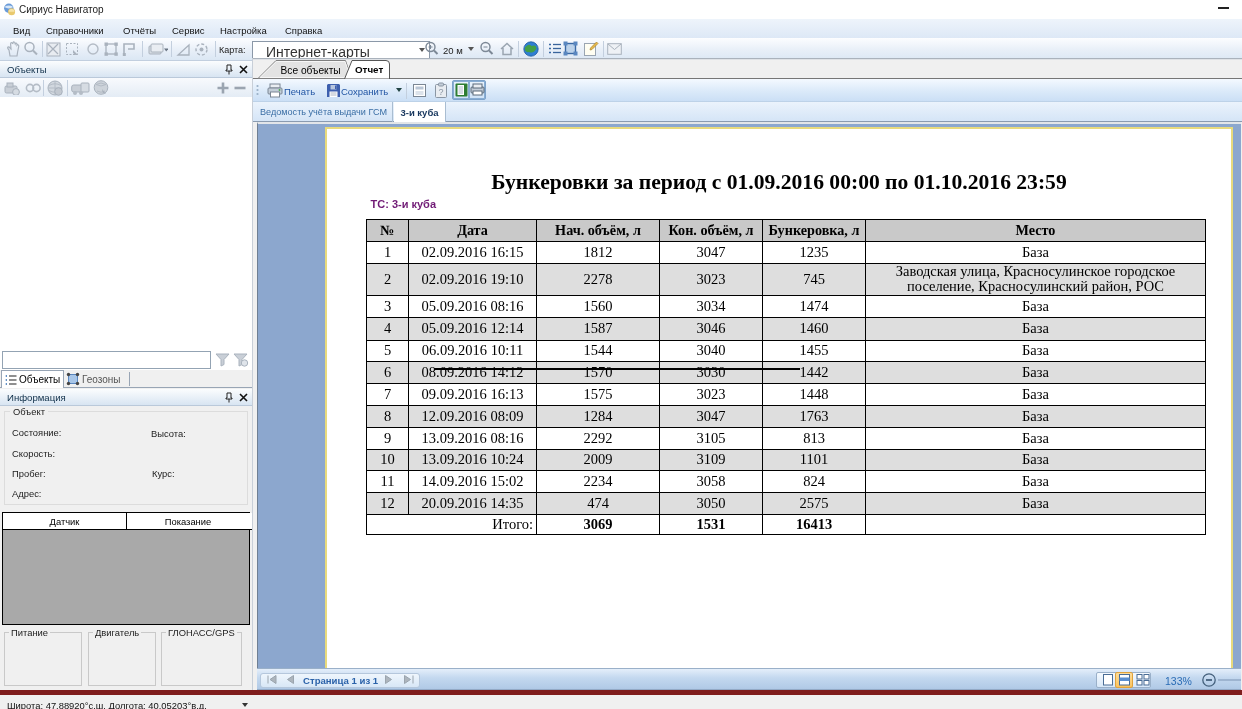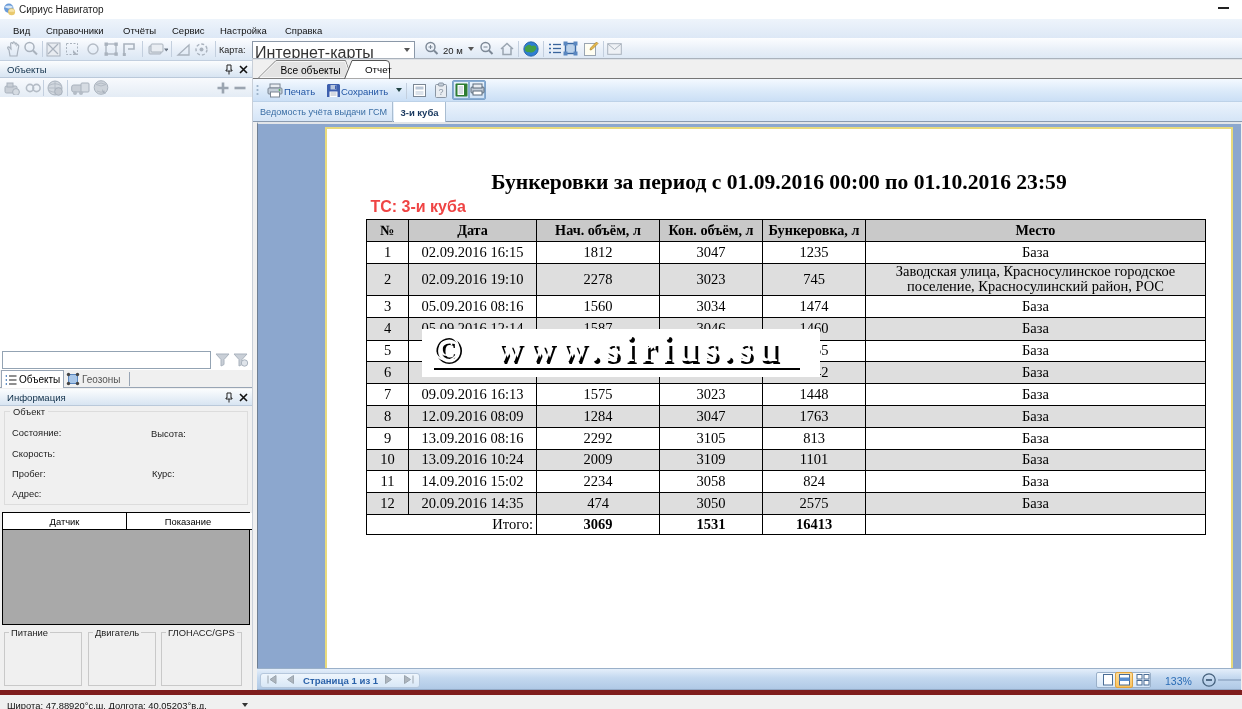--- a/index.html
+++ b/index.html
@@ -6,21 +6,21 @@
 body{font-family:"Liberation Sans",sans-serif;position:relative;background:#f0f0f0;font-size:9.5px}
 .abs{position:absolute}
 
 #titlebar{left:0;top:0;width:1242px;height:19px;background:#fff}
 
 #menubar{left:0;top:19px;width:1242px;height:19px;background:linear-gradient(#eef4fb,#dde8f6);color:#111}
 #menubar span{position:absolute;top:6px;font-size:9.5px}
 
 #toolbar{left:0;top:38px;width:1242px;height:23px;background:linear-gradient(#fcfdff,#e8eff8 55%,#dbe7f4);border-bottom:1px solid #c2cfdf}
 .tsep{position:absolute;top:3px;width:1px;height:16px;background:#c3cfde}
-#mapdd{left:252px;top:3px;width:163px;height:18px;background:#fff;border:1px solid #8b98a8;font-size:16px;color:#333;padding:2px 2px}
+#mapdd{left:252px;top:3px;width:178px;height:18px;background:#fff;border:1px solid #8b98a8;font-size:14px;color:#333;padding:2px 13px}
 
 .phead{position:absolute;left:0;width:252px;height:17px;background:linear-gradient(#fbfdfe,#d8e5f2);border-bottom:1px solid #bac9da;color:#10304a;font-size:9.6px}
 .phead .t{position:absolute;left:7px;top:3px}
 .lbl{position:absolute;font-size:9.4px;color:#222}
 .gbox{position:absolute;height:54px;border:1px solid #c9c9c9}
 .gbox .gl{position:absolute;left:4px;top:-6px;background:#f0f0f0;padding:0 2px;font-size:9.4px;color:#222;white-space:nowrap}
 
 #rtable{position:absolute;left:39px;top:90.5px;border-collapse:collapse;font-family:"Liberation Serif",serif;font-size:14.5px;color:#000;table-layout:fixed}
 #rtable td,#rtable th{border:1px solid #000;text-align:center;padding:0 2px;overflow:hidden}
 #rtable th{background:#c9c9c9;font-size:14.2px;font-weight:bold}
@@ -279,21 +279,21 @@
 
   <svg class="abs" style="left:4px;top:2px" width="96" height="19">
       <path d="M19 0.5 L88.5 0.5 L94.5 18.5 L1 18.5 Z" fill="#e3e3e3" stroke="#808080"></path>
       <path d="M19.4 1.5 L88 1.5 L93.6 17.5 L3 17.5 Z" fill="none" stroke="#f6f6f6"></path>
     </svg>
   <span class="abs" style="left:27.5px;top:7px;font-size:10.2px;color:#000">Все объекты</span>
 
   <svg class="abs" style="left:90px;top:2px" width="48" height="19">
       <path d="M9 0.5 L43 0.5 Q46.5 0.5 46.5 4 L46.5 19 L1.5 19 Z" fill="#fff" stroke="#555"></path>
     </svg>
-  <span class="abs" style="left:112px;top:6px;font-size:9.8px;font-weight:normal;color:#000">Отчет</span>
+  <span class="abs" style="left:102px;top:6px;font-size:9.8px;font-weight:bold;color:#000">Отчет</span>
 
   <div class="abs" style="left:0;top:21px;width:989px;height:23px;background:linear-gradient(#f4f9ff,#ddebfa 50%,#cbdff5);border-bottom:1px solid #bdd2e8;color:#2155a4">
     <svg class="abs" style="left:3px;top:5px" width="3" height="14">
         <circle cx="1.5" cy="2" r="1.1" fill="#9ab0c6"></circle>
         <circle cx="1.5" cy="6" r="1.1" fill="#9ab0c6"></circle>
         <circle cx="1.5" cy="10" r="1.1" fill="#9ab0c6"></circle>
       </svg>
     <svg class="abs" style="left:14px;top:4px" width="16" height="15">
         <rect x="3" y="1" width="10" height="4" fill="#e9edf2" stroke="#7a8694"></rect>
         <rect x="1" y="5" width="14" height="6" rx="1" fill="#c3cdd8" stroke="#7a8694"></rect>
@@ -337,21 +337,21 @@
   </div>
 
   <div class="abs" style="left:0;top:44px;width:989px;height:20px;background:linear-gradient(#ebf3fc,#d5e5f7);border-bottom:1px solid #8a9bb0">
     <div class="abs" style="left:2px;top:0;width:138px;height:20px;color:#3a6ea5;font-size:9.1px;border-right:1px solid #a9bdd1;padding-top:5px;text-align:center">Ведомость учёта выдачи ГСМ</div>
     <div class="abs" style="left:141px;top:0;width:52px;height:20px;background:#fff;color:#17365d;font-weight:bold;font-size:9.5px;padding-top:5px;text-align:center;border-right:1px solid #a9bdd1">3-и куба</div>
   </div>
 
   <div class="abs" style="left:4px;top:64px;width:984px;height:546px;background:#8ca7ce;border-left:1px solid #6f7f93;border-top:2px solid #e2e5e9;overflow:hidden">
     <div class="abs" id="page" style="left:67px;top:2.5px;width:908px;height:606px;background:#fff;border:2px solid #e8da7c">
       <div class="abs" style="left:0;top:41.5px;width:904px;text-align:center;font-family:'Liberation Serif',serif;font-size:21.6px;font-weight:bold;color:#000">Бункеровки за период с 01.09.2016 00:00 по 01.10.2016 23:59</div>
-      <div class="abs" style="left:43.5px;top:69.5px;font-size:16px;font-weight:bold;color:#ef4444">ТС: 3-и куба</div>
+      <div class="abs" style="left:43.5px;top:69.5px;font-size:11px;font-weight:bold;color:#701a75">ТС: 3-и куба</div>
       <table id="rtable">
         <tbody>
             <tr style="height:22px">
               <th style="width:42px">№</th>
               <th style="width:128px">Дата</th>
               <th style="width:123px">Нач. объём, л</th>
               <th style="width:103px">Кон. объём, л</th>
               <th style="width:103px">Бункеровка, л</th>
               <th style="width:340px">Место</th>
             </tr>
@@ -453,21 +453,20 @@
             </tr>
         <tr style="height:20.5px">
               <td colspan="2" style="text-align:right;font-weight:normal;padding-right:3px">Итого:</td>
               <td style="font-weight:bold">3069</td>
               <td style="font-weight:bold">1531</td>
               <td style="font-weight:bold">16413</td>
               <td></td>
             </tr>
       </tbody>
         </table>
-      <div class="abs" id="wmark" style="left:95px;top:200.5px;width:398px;height:48px;background:#fff;font-family:'Liberation Serif',serif;font-weight:bold;font-size:38px;letter-spacing:5px;color:#fff;text-shadow:2.8px 2.8px 0 #000;white-space:nowrap;padding-left:10px;line-height:38px">©&nbsp;&nbsp;www.sirius.su</div>
       <div class="abs" style="left:107px;top:239.5px;width:366px;height:1.5px;background:#000"></div>
     </div>
   </div>
 
   <div class="abs" style="left:4px;top:610px;width:984px;height:22px;background:linear-gradient(#e4eefa,#c3d8ef 45%,#b0c9e6);border-top:1px solid #9ab0c9;border-bottom:1px solid #93a9c5">
     <div class="abs" style="left:3px;top:4px;width:160px;height:15px;border:1px solid #b5c7dc;border-radius:3px;background:linear-gradient(#eff6fd,#d8e7f6)"></div>
     <svg class="abs" style="left:10px;top:6px" width="10" height="9">
         <path d="M1 0.5 v8 M9 0.5 l-6 4 l6 4z" fill="#adb5bd" stroke="#9aa4ae"></path>
       </svg>
     <svg class="abs" style="left:29px;top:6px" width="8" height="9">

